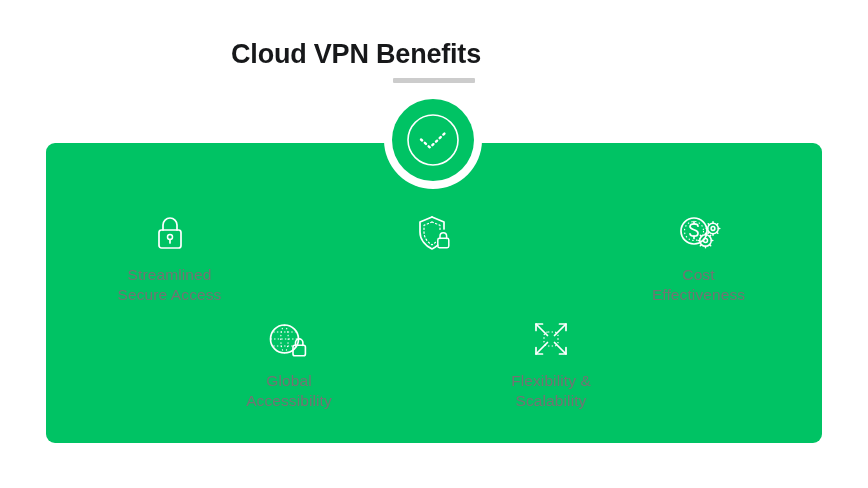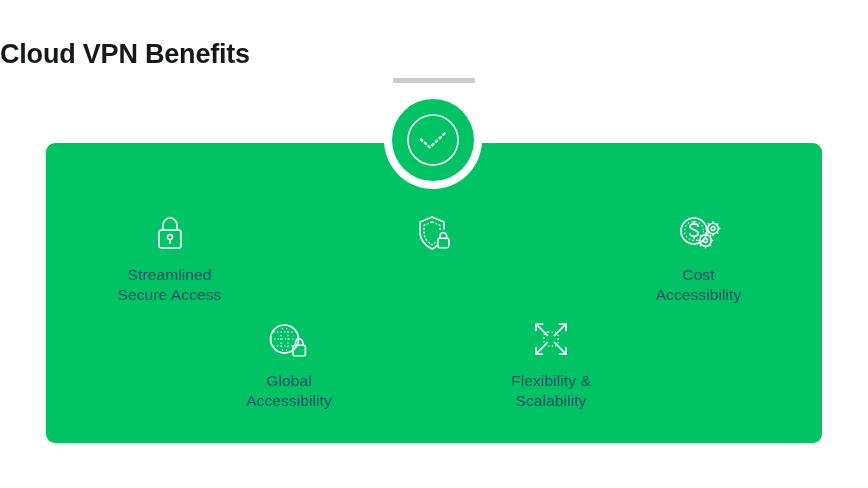--- a/index.html
+++ b/index.html
@@ -19,20 +19,21 @@
     height: 488px;
     background: #ffffff;
   }
 
   
   .title {
     position: absolute;
     left: 0;
     top: 38px;
     width: 712px;
+    text-align: center;
     font-size: 27px;
     font-weight: bold;
     letter-spacing: -0.2px;
     color: #17181a;
     line-height: 32px;
   }
   .title-rule {
     position: absolute;
     left: 393px;
     top: 78px;
@@ -88,21 +89,21 @@
   }
   .item-icon {
     height: 40px;
     display: flex;
     align-items: center;
     justify-content: center;
     margin: 0 auto 12px auto;
   }
   .item-icon svg { display: block; }
   .item-label {
-    color: #0c4a6e;
+    color: #737373;
     font-size: 15.5px;
     line-height: 19.5px;
     white-space: pre-line;
     letter-spacing: 0.1px;
   }
 
   
   .item-1 { left: 57px;  top: 213px; width: 225px; }
   .item-2 { left: 320px; top: 213px; width: 227px; }
   .item-3 { left: 590px; top: 213px; width: 217px; }
@@ -174,21 +175,21 @@
         <g stroke="#ffffff" stroke-width="1.5" fill="none">
           <circle cx="28.5" cy="27.5" r="5.8"></circle>
           <circle cx="28.5" cy="27.5" r="2"></circle>
           <path d="M28.5 20.2 V21.7 M28.5 33.3 V34.8 M21.2 27.5 H22.7 M34.3 27.5 H35.8
                    M23.3 22.3 L24.4 23.4 M32.6 31.6 L33.7 32.7
                    M33.7 22.3 L32.6 23.4 M24.4 31.6 L23.3 32.7" stroke-linecap="round"></path>
         </g>
       </svg>
     </div>
     <div class="item-label">Cost
-Accessibility</div>
+Effectiveness</div>
   </div>
 
   <div class="item item-4">
     <div class="item-icon">
       <svg width="42" height="40" viewBox="0 0 42 40" fill="none">
         <path d="M30.5 20 A14 14 0 1 1 16.5 6 A14 14 0 0 1 30.5 20" stroke="#ffffff" stroke-width="1.7" fill="none"></path>
         <g stroke="#ffffff" stroke-width="1.1" fill="none" stroke-dasharray="1.4 2.2">
           <path d="M16.5 6 C11.5 10 11.5 30 16.5 34"></path>
           <path d="M16.5 6 C21.5 10 21.5 30 16.5 34"></path>
           <path d="M2.5 20 H30.5"></path>

